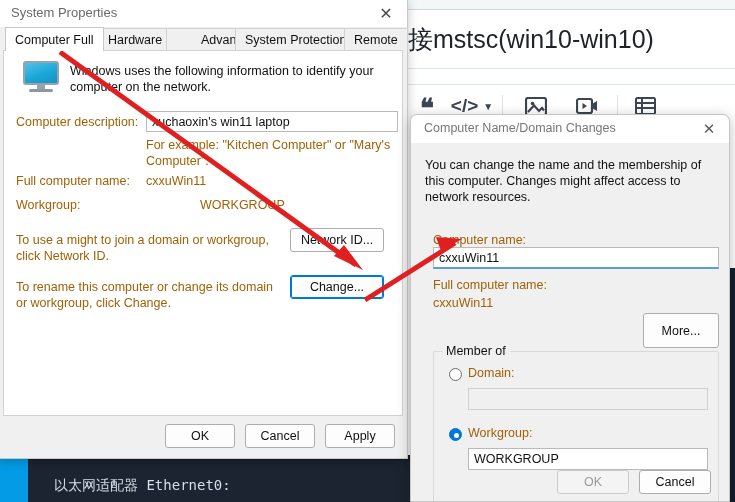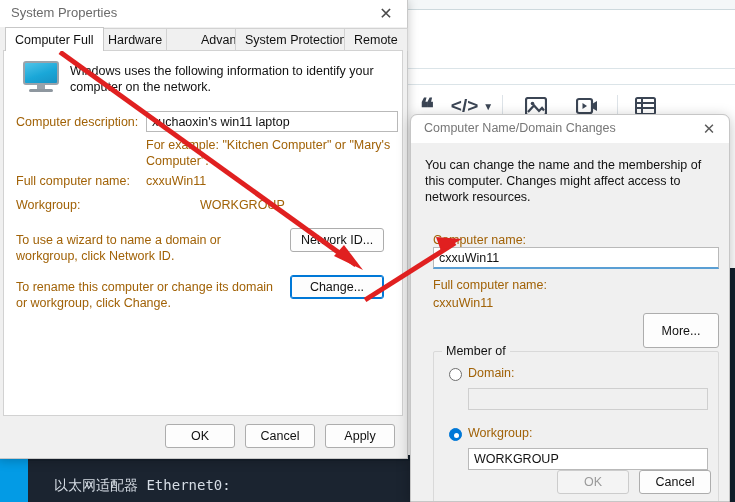--- a/index.html
+++ b/index.html
@@ -247,20 +247,21 @@
     pointer-events: none;
   }
 </style>
 </head>
 <body>
 
 <div id="root">
 
   <div class="editor-page">
     <div class="editor-topbar"></div>
+    <div class="editor-title">接mstsc(win10-win10)</div>
     <div class="editor-rule r1"></div>
     <div class="editor-rule r2"></div>
     <div class="editor-toolbar">
       <div class="tb-item tb-quote">❝</div>
       <div class="tb-item tb-code">
         &lt;/&gt;<span class="tb-caret">▼</span>
       </div>
       <div class="tb-sep"></div>
       <div class="tb-item tb-img">
         <svg width="22" height="19" viewBox="0 0 22 19">
@@ -325,21 +326,21 @@
       <div class="sp-input" style="left:142px; top:60px; width:252px; height:21px;">xuchaoxin's win11 laptop</div>
 
       <div class="lbl" style="left:142px; top:86px; width:252px; line-height:16px;">For example: "Kitchen Computer" or "Mary's Computer".</div>
 
       <div class="lbl" style="left:12px; top:123px;">Full computer name:</div>
       <div class="lbl" style="left:142px; top:123px;">cxxuWin11</div>
 
       <div class="lbl" style="left:12px; top:147px;">Workgroup:</div>
       <div class="lbl" style="left:196px; top:147px;">WORKGROUP</div>
 
-      <div class="lbl" style="left:12px; top:181px; width:262px; line-height:16px;">To use a wizard to name a domain or workgroup, click Network ID.</div>
+      <div class="lbl" style="left:12px; top:181px; width:262px; line-height:16px;">To use a might to join a domain or workgroup, click Network ID.</div>
       <div class="sp-btn" style="left:286px; top:177px; width:94px; height:24px;">Network ID...</div>
 
       <div class="lbl" style="left:12px; top:228px; width:262px; line-height:16px;">To rename this computer or change its domain or workgroup, click Change.</div>
       <div class="sp-btn focus" style="left:286px; top:224px; width:94px; height:24px;">Change...</div>
     </div>
 
     <div class="sp-footer">
       <div class="sp-btn" style="left:166px; top:8px; width:70px; height:24px;">OK</div>
       <div class="sp-btn" style="left:246px; top:8px; width:70px; height:24px;">Cancel</div>
       <div class="sp-btn" style="left:326px; top:8px; width:70px; height:24px;">Apply</div>

